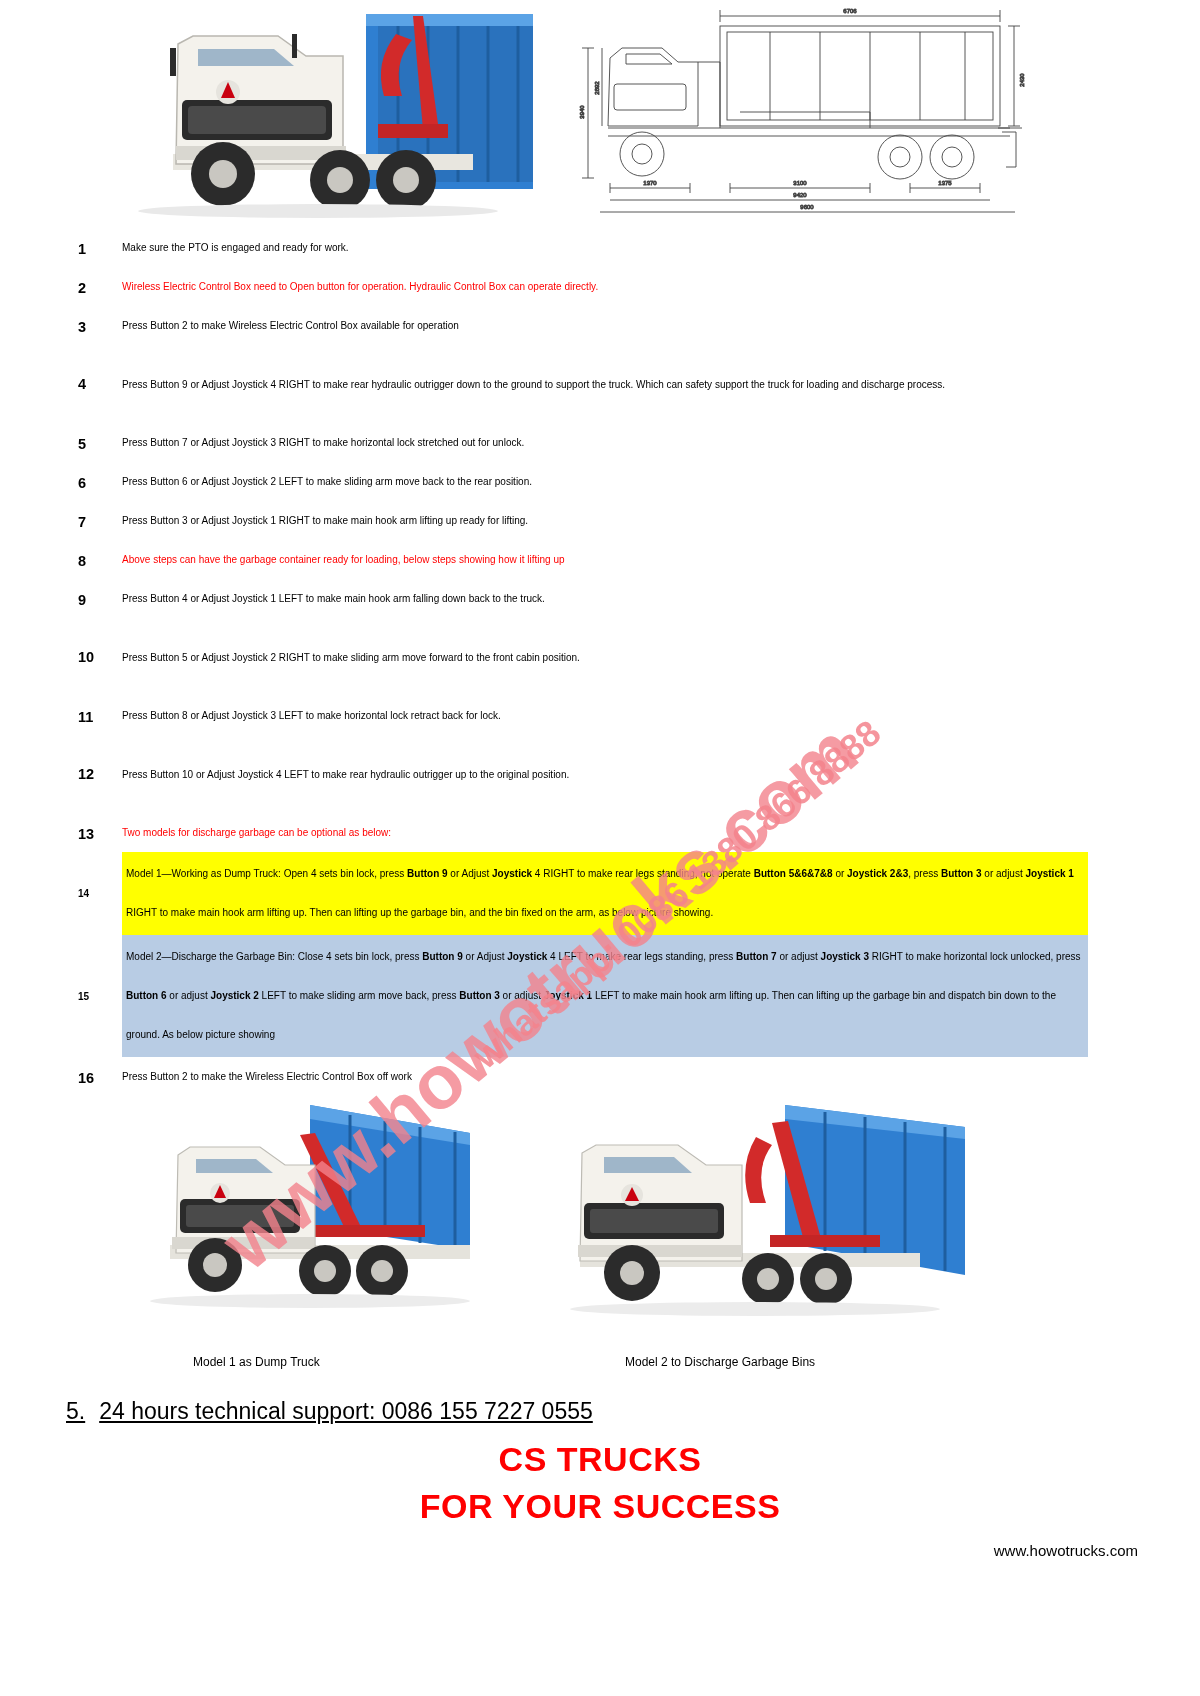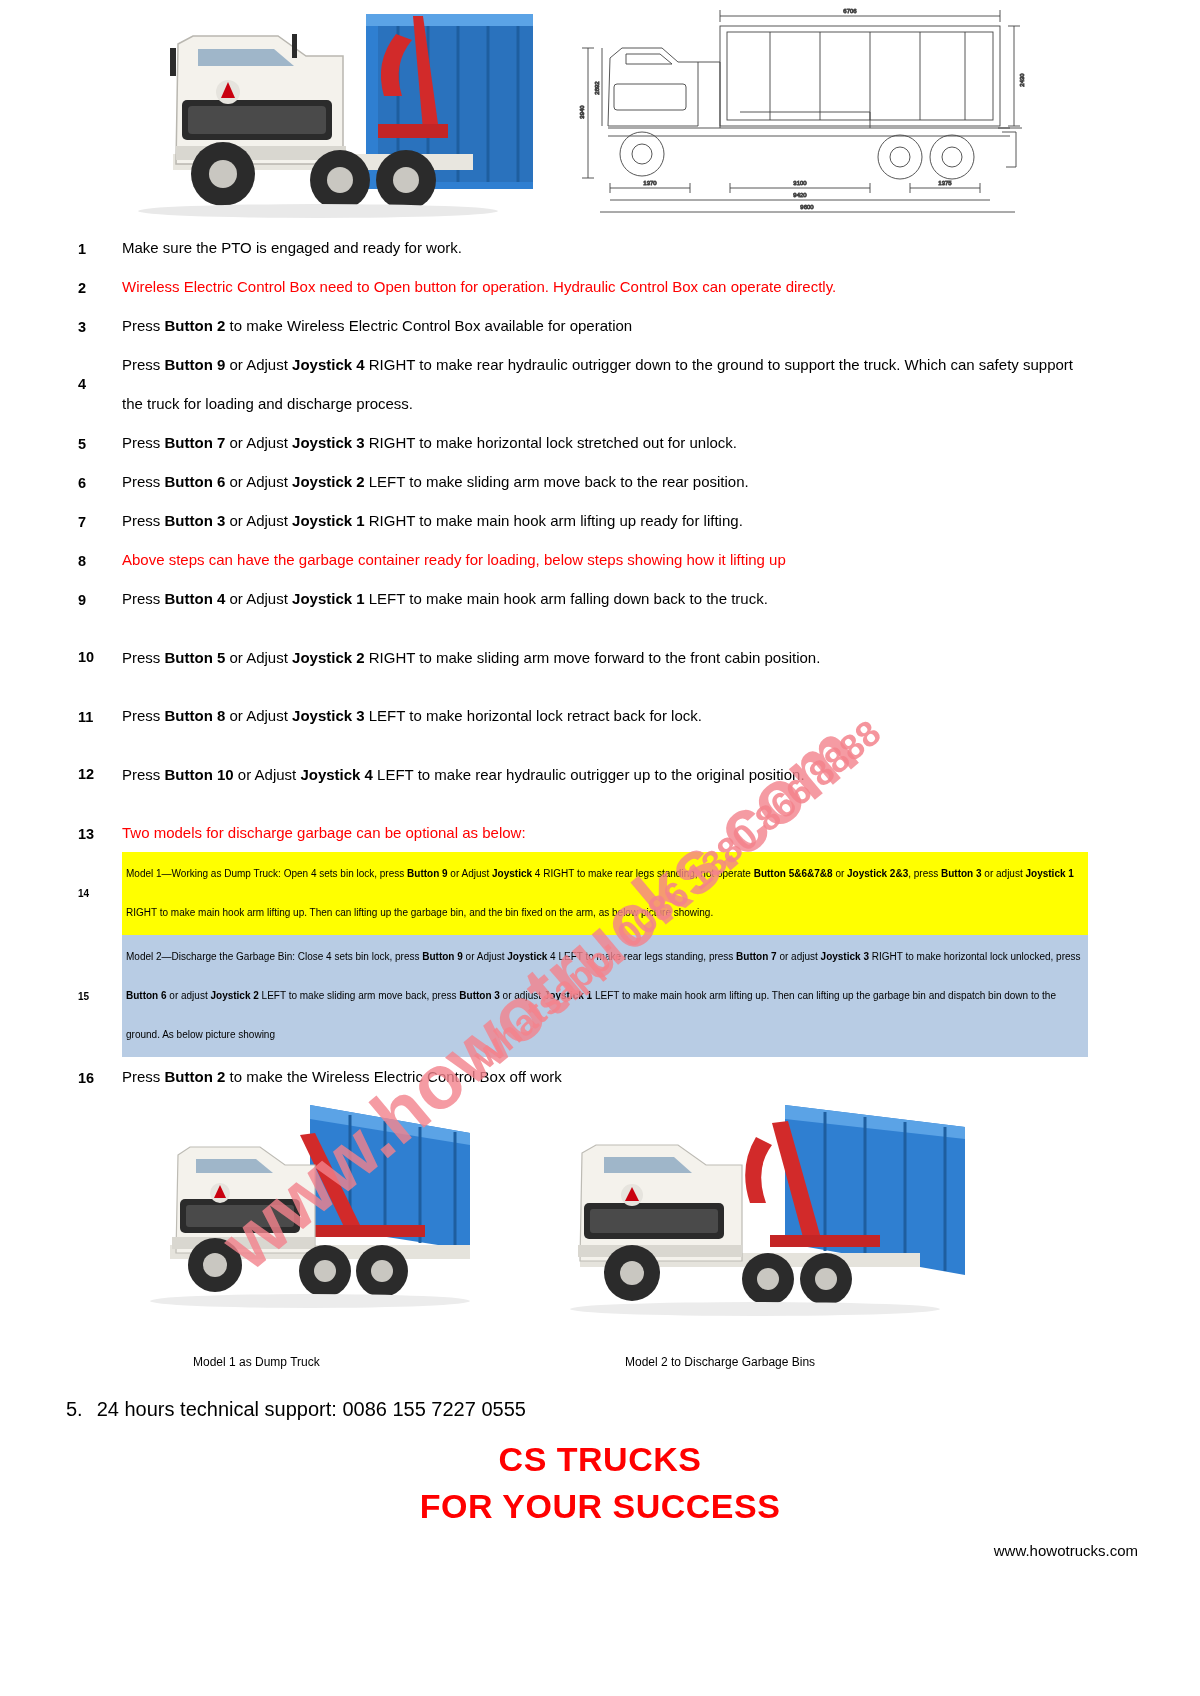--- a/index.html
+++ b/index.html
@@ -67,33 +67,33 @@
     width: 44px;
     flex: 0 0 44px;
     font-size: 14.5px;
     font-weight: bold;
     text-align: left;
     padding-top: 13px;
     color: #000;
   }
   .step-text {
     flex: 1;
-    font-size: 15px;
+    font-size: 10px;
     line-height: 39px;
     color: #000;
   }
   .step-text.red {
     color: #ff0000;
   }
   .step-text.redbold {
     color: #ff0000;
     font-weight: normal;
   }
   .step-text b {
-    font-weight: bold;
+    font-weight: normal;
   }
   .step-row.tall .step-text {
     line-height: 39px;
   }
   .step-row.tall {
     align-items: center;
   }
   .step-row.tall .step-num {
     padding-top: 0;
     display: flex;
@@ -152,22 +152,23 @@
     top: 1355px;
   }
   .caption-1 { left: 193px; }
   .caption-2 { left: 625px; }
 
   
   .support-line {
     position: absolute;
     left: 66px;
     top: 1398px;
-    font-size: 20px;
+    font-size: 23px;
     color: #000;
+    text-decoration: underline;
   }
   .support-line .num {
     margin-right: 14px;
   }
   .brand {
     position: absolute;
     width: 1200px;
     text-align: center;
     color: #ff0000;
     font-weight: bold;

